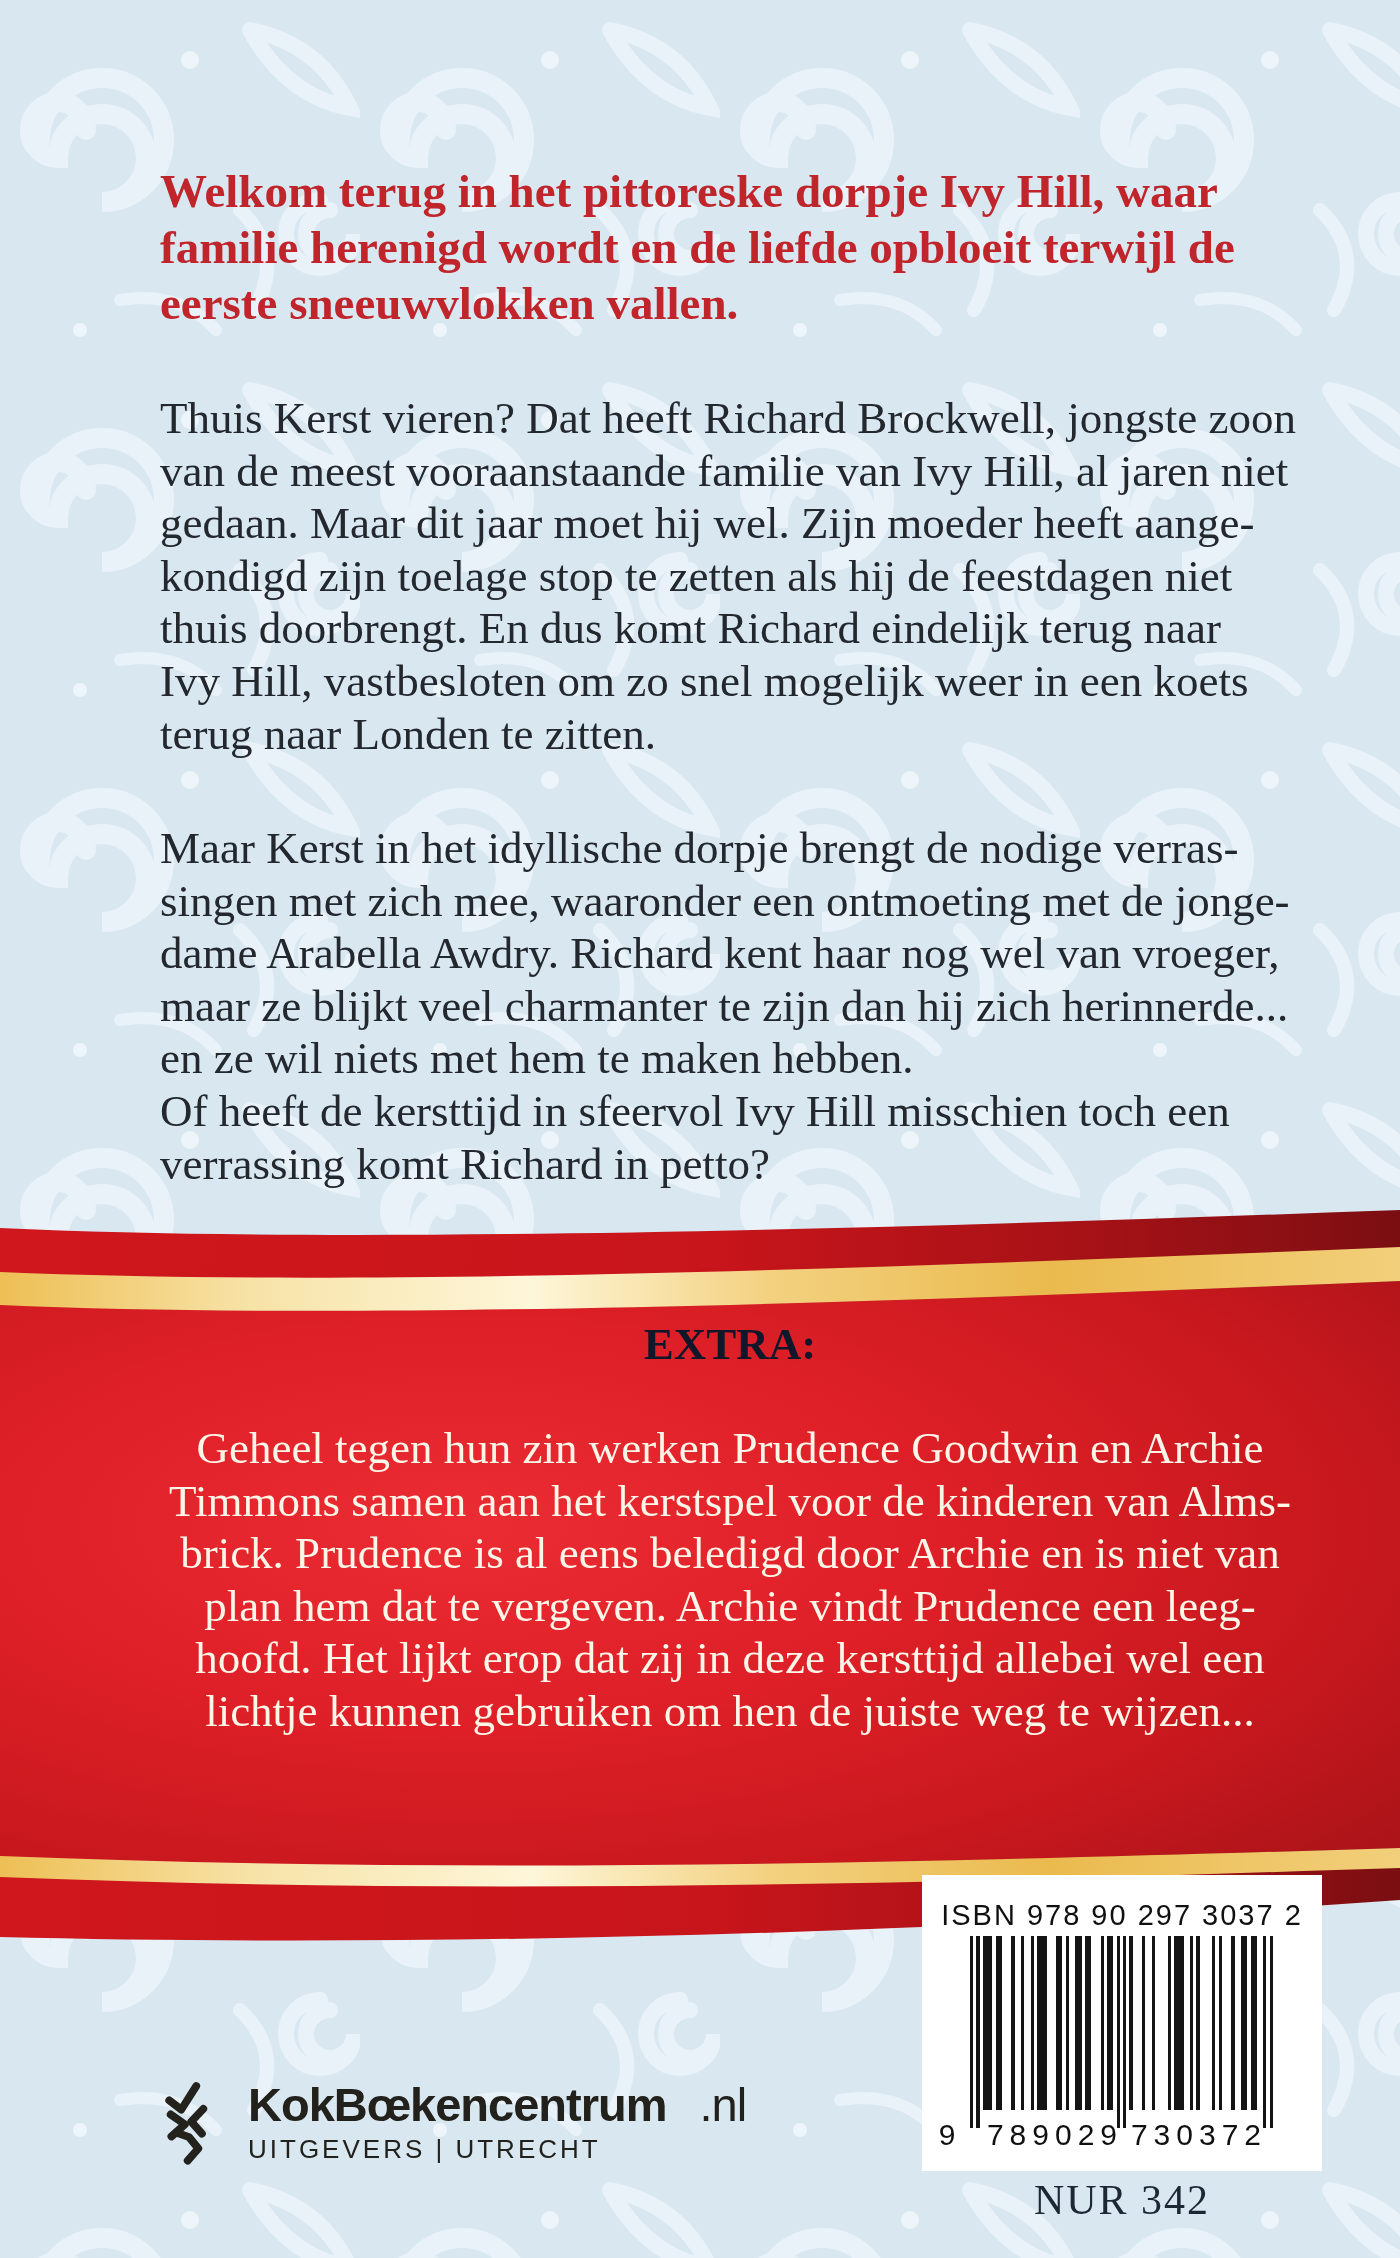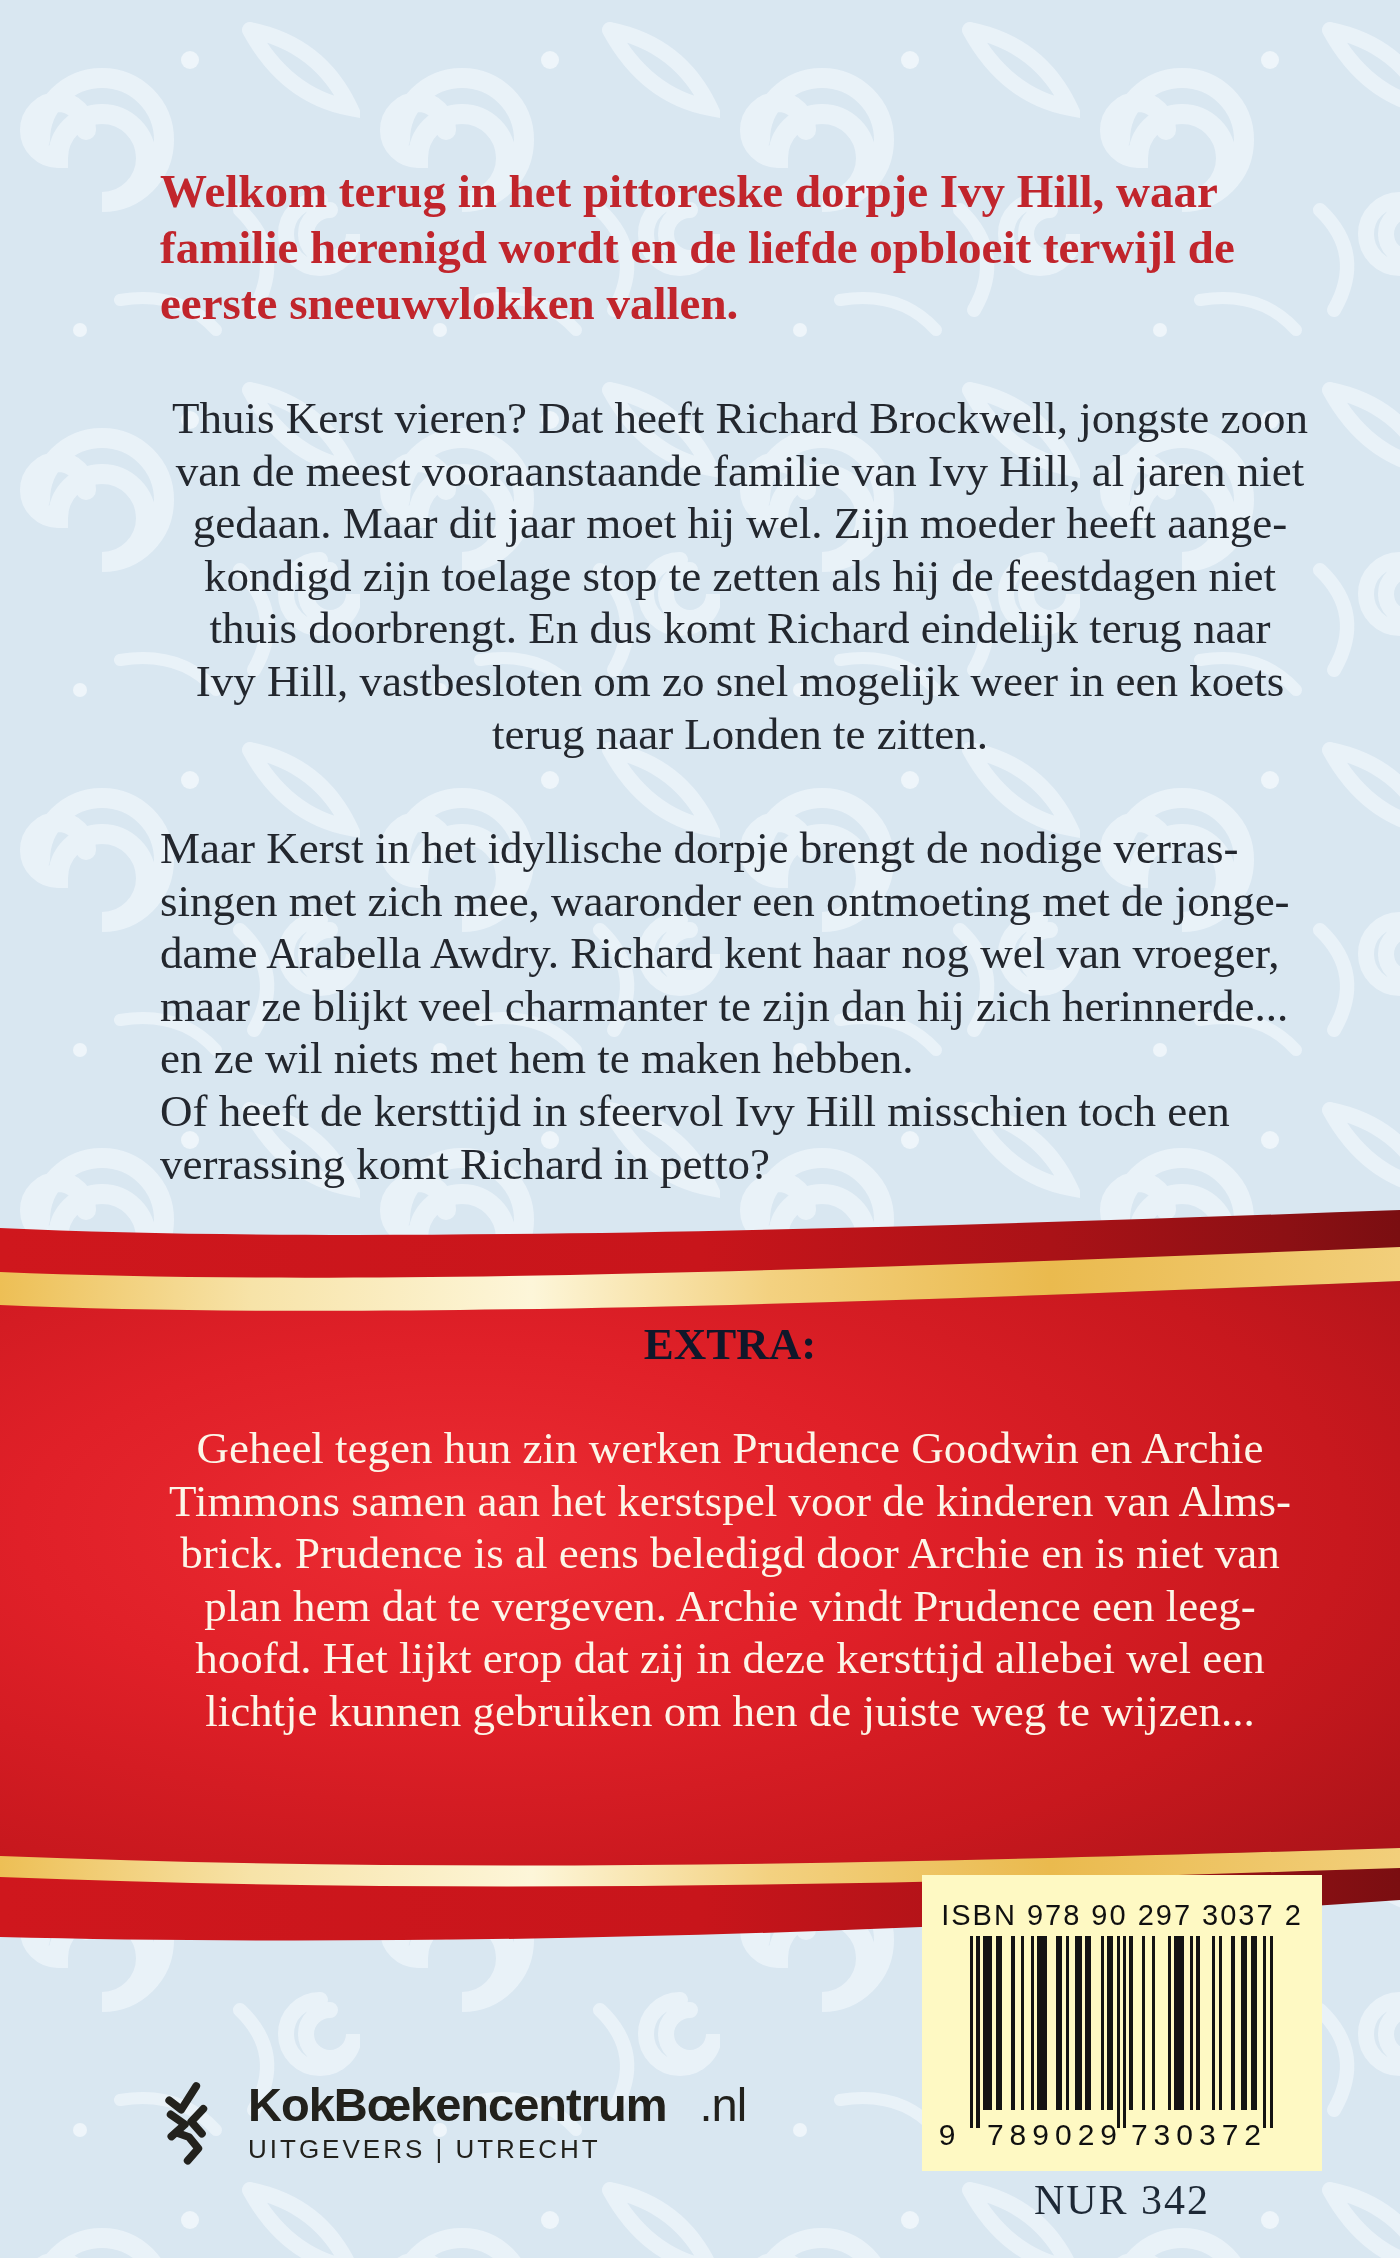--- a/index.html
+++ b/index.html
@@ -4,31 +4,31 @@
 <style>
   html,body{margin:0;padding:0;}
   body{width:1400px;height:2258px;position:relative;overflow:hidden;
        font-family:"Liberation Serif",serif;background:#d9e7f1;}
   .layer{position:absolute;left:0;top:0;}
   
   .intro{position:absolute;left:160px;top:163px;width:1150px;
          font-weight:bold;font-size:47px;line-height:56px;color:#c1252c;}
   .para{position:absolute;left:160px;width:1160px;
         font-size:45px;line-height:52.6px;color:#23272e;}
-  .para1{top:392px;text-align:center;}
+  .para1{top:392px;}
   .para2{top:822px;}
   .line{white-space:nowrap;}
   
   .band-svg{position:absolute;left:0;top:1150px;}
   .band-text{position:absolute;left:90px;top:1318px;width:1280px;text-align:center;color:#fcf6e8;}
   .extra-label{font-size:45px;font-weight:bold;color:#0f172a;line-height:52px;}
   .extra-heading{font-size:47px;font-weight:bold;color:#fdfbf2;line-height:52px;margin-top:8px;}
   .band-body{margin-top:52px;font-size:45px;line-height:52.6px;}
   
-  .barcode-box{position:absolute;left:922px;top:1875px;width:400px;height:296px;background:#fef9c3;}
+  .barcode-box{position:absolute;left:922px;top:1875px;width:400px;height:296px;background:#ffffff;}
   .isbn-label{position:absolute;left:0;top:24px;width:100%;text-align:center;
               font-family:"Liberation Sans",sans-serif;font-size:29px;letter-spacing:2px;color:#101010;}
   .bars{position:absolute;left:48px;top:61px;display:flex;}
   .bars div{flex:none;width:3.2px;height:174px;}
   .bars div.b{background:#141414;}
   .bars div.g{height:192px;}
   .bc-digit{position:absolute;font-family:"Liberation Sans",sans-serif;font-size:30px;
             letter-spacing:6px;color:#101010;top:243px;text-align:center;}
   .d0{left:8px;width:34px;letter-spacing:0;}
   .d1{left:60px;width:146px;}

